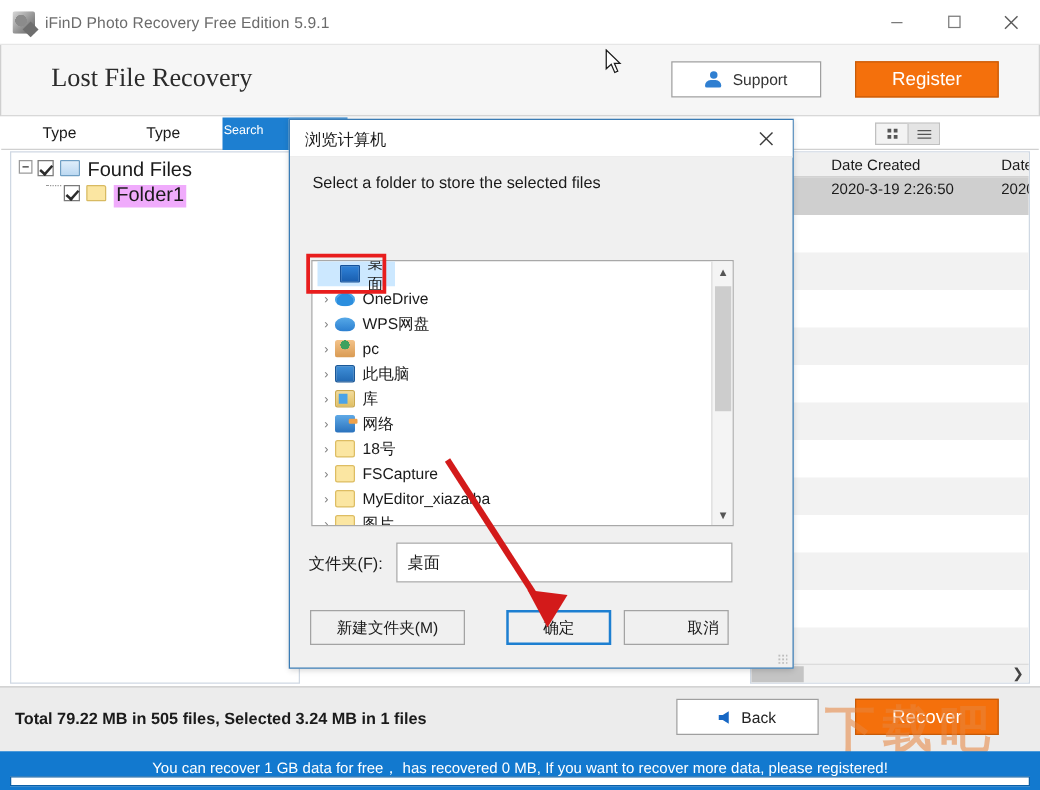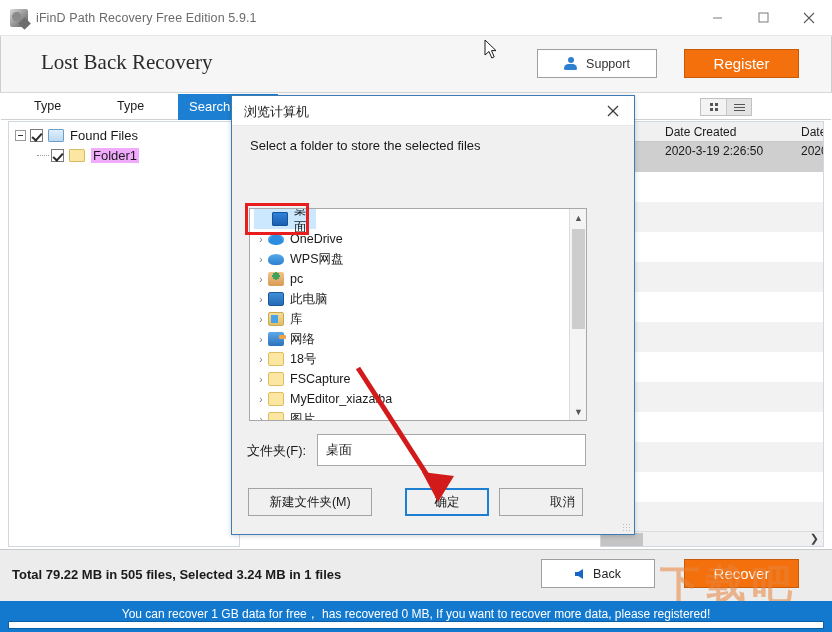--- a/index.html
+++ b/index.html
@@ -89,42 +89,42 @@
   .colstrip {
     position: absolute; left: 1px; top: 94px; width: 830px; height: 26px;
     background: #ffffff; border-bottom: 1px solid #d0d0d0;
   }
   .col-label {
     position: absolute; top: 5px; font-size: 12.5px; color: #1a1a1a;
   }
   .tab-search {
     position: absolute; left: 178px; top: 94px; width: 100px; height: 26px;
     background: #1d7fd1; color: #ffffff;
-    font-size: 13px; padding-left: 11px; padding-top: 5px;
+    font-size: 10px; padding-left: 1px; padding-top: 5px;
     overflow: hidden; white-space: nowrap;
   }
 
   
   .viewtoggle {
     position: absolute; left: 700px; top: 98px; width: 52px; height: 18px;
     display: flex; border: 1px solid #c0c0c0; background: #f3f3f3;
   }
   .vt-btn { width: 25px; height: 16px; display:flex; align-items:center; justify-content:center; }
   .vt-btn.sel { background: #e4e4e4; border-left: 1px solid #c8c8c8; }
   .dots { display:grid; grid-template-columns: 3px 3px; grid-gap:2px; }
   .dots i { width:3px; height:3px; background:#555; display:block;}
   .lines { width: 11px; }
   .lines i { display:block; height:1px; background:#555; margin:2px 0;}
 
   
   .left-panel {
     position: absolute; left: 8px; top: 121px; width: 232px; height: 426px;
     background: #ffffff; border: 1px solid #cfd8e3;
   }
-  .tree-row { position: absolute; display: flex; align-items: center; font-size: 13px; color: #1a1a1a; }
+  .tree-row { position: absolute; display: flex; font-size: 16px; color: #1a1a1a; }
   .tr1 { left: 6px; top: 6px; }
   .tr2 { left: 28px; top: 26px; }
   .expander {
     width: 11px; height: 11px; border: 1px solid #9a9a9a; background:#fff;
     position: relative; margin-right: 4px; flex: none;
   }
   .expander::before {
     content:""; position:absolute; left:2px; top:4px; width:5px; height:1px; background:#333;
   }
   .dotline { width: 12px; border-top: 1px dotted #999; height:1px; margin-right:2px; flex:none;}
@@ -303,21 +303,21 @@
   
   .cursor { position: absolute; left: 484px; top: 39px; width: 14px; height: 21px; pointer-events: none; }
 </style>
 </head>
 <body>
 
 <div id="app">
 
   <div class="titlebar">
     <div class="app-icon"></div>
-    <div class="title-text">iFinD Path Recovery Free Edition 5.9.1</div>
+    <div class="title-text">iFinD Photo Recovery Free Edition 5.9.1</div>
     <div class="win-controls">
       <div class="win-btn">
         <svg width="11" height="11" viewBox="0 0 11 11">
             <line x1="1" y1="6" x2="10" y2="6" stroke="#7a7a7a" stroke-width="1"></line>
           </svg>
       </div>
       <div class="win-btn">
         <svg width="11" height="11" viewBox="0 0 11 11">
             <rect x="1" y="1" width="9" height="9" fill="none" stroke="#7a7a7a" stroke-width="1"></rect>
           </svg>
@@ -325,21 +325,21 @@
       <div class="win-btn close">
         <svg width="12" height="12" viewBox="0 0 12 12">
             <line x1="1" y1="1" x2="11" y2="11" stroke="#5b5b5b" stroke-width="1.1"></line>
             <line x1="11" y1="1" x2="1" y2="11" stroke="#5b5b5b" stroke-width="1.1"></line>
           </svg>
       </div>
     </div>
   </div>
 
   <div class="header">
-    <div class="page-title">Lost Back Recovery</div>
+    <div class="page-title">Lost File Recovery</div>
   </div>
   <div class="support-btn">
     <span class="person-icon"></span>
     <span>Support</span>
   </div>
   <div class="register-btn">
     <span>Register</span>
   </div>
 
   <div class="colstrip">

